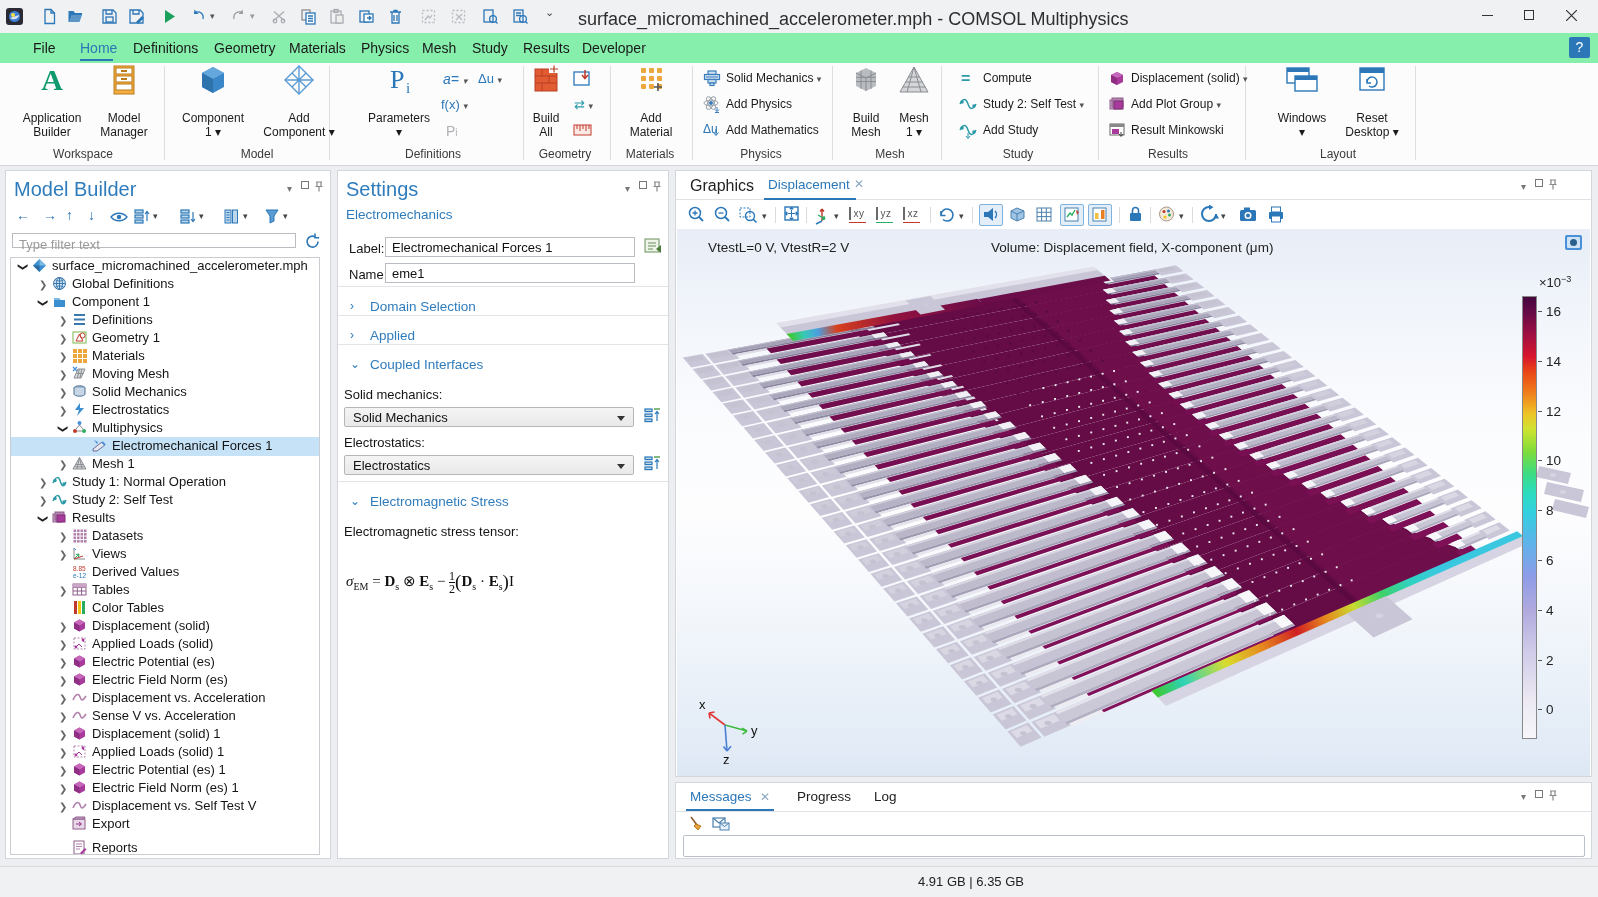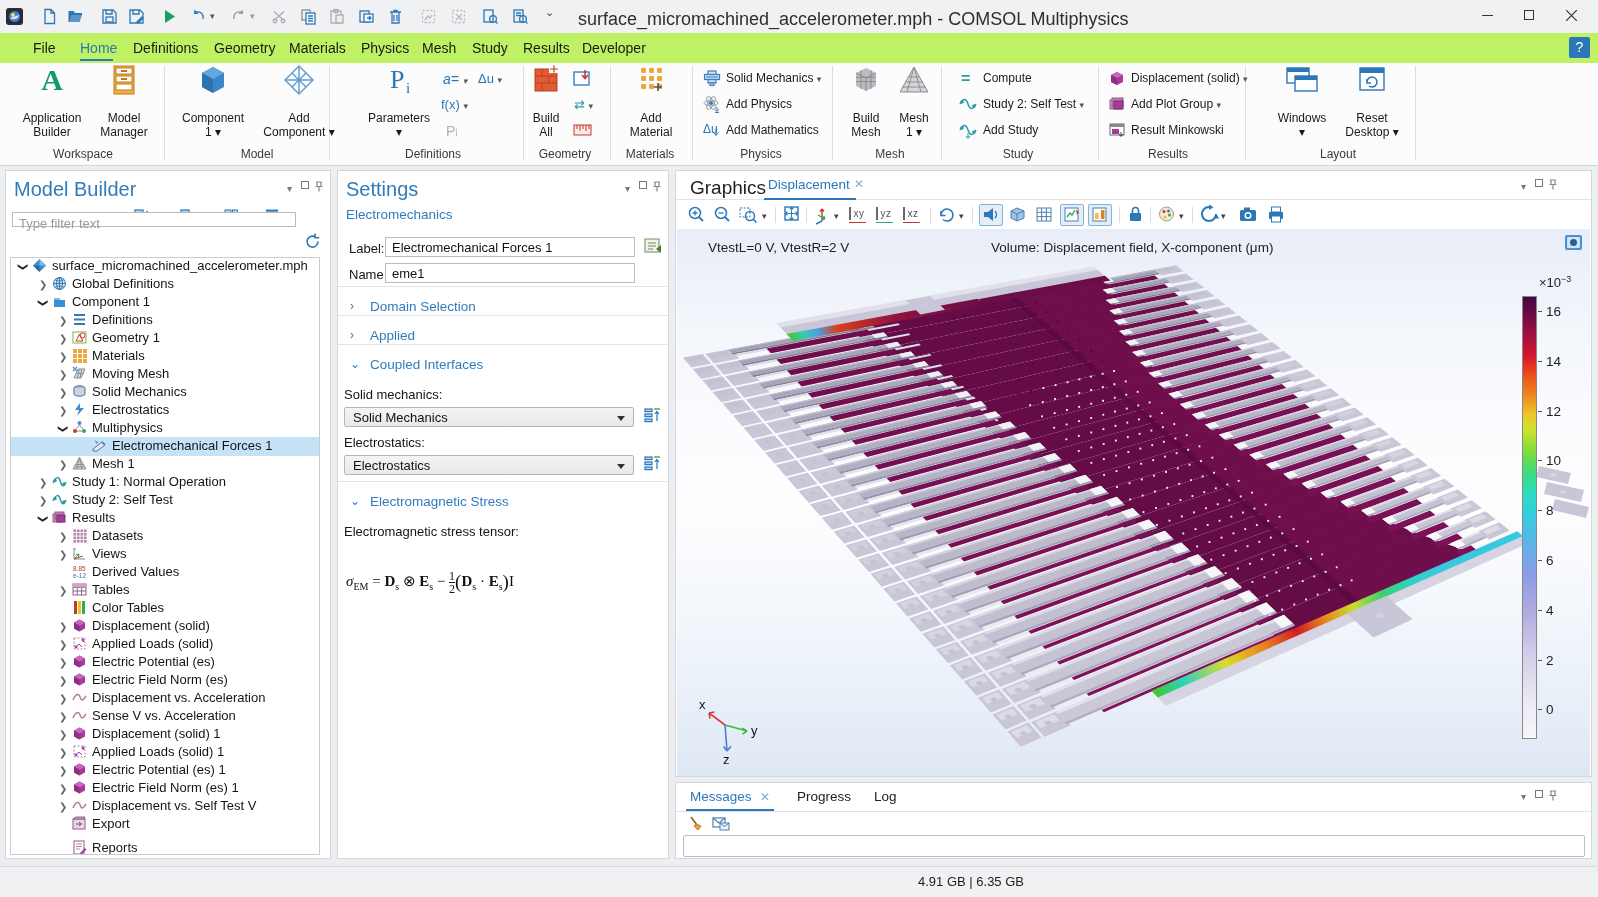--- a/index.html
+++ b/index.html
@@ -1,17 +1,17 @@
 <!DOCTYPE html>
 <html><head><meta charset="utf-8"><style>
 *{margin:0;padding:0;box-sizing:border-box}
 body{width:1598px;height:897px;font-family:"Liberation Sans",sans-serif;overflow:hidden;background:#eceef1;position:relative}
 .abs{position:absolute}
 .titlebar{left:0;top:0;width:1598px;height:33px;background:#f0f1f3}
-.menubar{left:0;top:33px;width:1598px;height:30px;background:#bef264}
+.menubar{left:0;top:33px;width:1598px;height:30px;background:#86efac}
 .menu-item{position:absolute;top:7px;font-size:14px;color:#1a1a1a}
 .ribbon{left:0;top:63px;width:1598px;height:103px;background:#fcfcfd;border-bottom:1px solid #d4d6d9}
 .rsep{position:absolute;top:3px;height:94px;width:1px;background:#dcdee1}
 .rlabel{position:absolute;top:84px;font-size:12px;color:#3a3a3a;text-align:center;transform:translateX(-50%)}
 .rbig{position:absolute;text-align:center;font-size:12px;color:#1a1a1a;line-height:14px}
 .rsm{position:absolute;font-size:12px;color:#1a1a1a;white-space:nowrap}
 .panel{position:absolute;background:#fff;border:1px solid #d3d6da}
 .ptitle{font-size:20px;color:#2f7cbd}
 .tree{font-size:13px;color:#141414;line-height:18px}
 .trow{position:relative;height:18px;white-space:nowrap}
@@ -333,21 +333,21 @@
         <rect x="1" y="1" width="6" height="13"></rect>
         <rect x="8.5" y="1" width="5" height="13"></rect>
       </g>
       <path d="M2.5 3.5h3M2.5 6h3M2.5 8.5h3M2.5 11h3" stroke="#2b77b8"></path>
     </svg>
     <div class="abs" style="left:237px;top:40px;color:#444;font-size:9px">▾</div>
     <svg class="abs" style="left:258px;top:37px" width="16" height="16" viewBox="0 0 16 16">
       <path d="M2 2 h12 L10 8 v5 l-4 2 V8z" fill="#5b9bd3" stroke="#2b77b8"></path>
     </svg>
     <div class="abs" style="left:277px;top:40px;color:#444;font-size:9px">▾</div>
-    <div class="abs" style="left:6px;top:41px;width:284px;height:15px;border:1px solid #b9bcc0;background:#fff;font-size:13px;color:#9a9a9a;padding:3px 6px">Type filter text</div>
+    <div class="abs" style="left:6px;top:62px;width:284px;height:15px;border:1px solid #b9bcc0;background:#fff;font-size:13px;color:#9a9a9a;padding:3px 6px">Type filter text</div>
     <svg class="abs" style="left:298px;top:62px" width="17" height="17" viewBox="0 0 17 17">
       <path d="M14 8.5 A5.5 5.5 0 1 1 11 3.7" fill="none" stroke="#2b77b8" stroke-width="1.6"></path>
       <path d="M11 0.5 v4.2 h4.2" fill="none" stroke="#2b77b8" stroke-width="1.6"></path>
     </svg>
     <div class="abs" style="left:4px;top:86px;width:310px;height:598px;border:1px solid #c9ccd0;background:#fff;overflow:hidden">
       <div class="tree" style="position:absolute;left:0;top:-1px;width:100%">
         <div class="trow">
           <span class="chv" style="left:8px;color:#222;transform:rotate(90deg)">❯</span>
           <span style="position:absolute;left:21px;top:0;z-index:1"><svg width="15" height="15" viewBox="0 0 15 15" style="vertical-align:-3px;margin-right:5px;display:inline-block">
               <path d="M7.5 1 L14 7.5 7.5 14 1 7.5z" fill="#3b8ed0"></path>
@@ -668,21 +668,21 @@
       <path d="M10 2 h6" stroke="#5aa05a" stroke-width="1.5"></path>
     </svg>
     <div class="abs" style="left:0px;top:310px;width:332px;height:1px;background:#e2e4e7"></div>
     <div class="abs" style="left:12px;top:323px;color:#2f7cbd;font-size:12px">⌄</div>
     <div class="abs sechead" style="left:32px;top:323px">Electromagnetic Stress</div>
     <div class="lbl" style="left:6px;top:353px">Electromagnetic stress tensor:</div>
     <div class="abs" style="left:8px;top:400px;font-size:15px;font-family:'Liberation Serif',serif;color:#111"><i>σ</i><sub style="font-size:10px">EM</sub> = <b>D</b><sub style="font-size:10px">s</sub> ⊗ <b>E</b><sub style="font-size:10px">s</sub> − <span style="display:inline-block;vertical-align:middle;text-align:center;line-height:11px;font-size:12px">1<br><span style="display:block;border-top:1px solid #111;padding-top:1px">2</span></span><span style="font-size:19px;vertical-align:-2px">(</span><b>D</b><sub style="font-size:10px">s</sub> · <b>E</b><sub style="font-size:10px">s</sub><span style="font-size:19px;vertical-align:-2px">)</span>I</div>
   </div>
 <div class="panel" style="left:675px;top:170px;width:917px;height:607px">
     <div class="abs" style="left:0;top:0;width:915px;height:29px;background:#fff;border-bottom:1px solid #e0e2e5"></div>
-    <div class="abs" style="left:14px;top:6px;font-size:19px;color:#222">Graphics</div>
+    <div class="abs" style="left:14px;top:6px;font-size:16px;color:#222">Graphics</div>
     <div class="abs" style="left:92px;top:6px;font-size:13.5px;color:#2b77b8">Displacement</div>
     <div class="abs" style="left:178px;top:6px;font-size:12px;color:#8aa7c0">✕</div>
     <div class="abs" style="left:88px;top:27px;width:92px;height:2px;background:#2b77b8"></div>
     <div class="abs" style="left:845px;top:10px;color:#777;font-size:10px">▾</div>
     <div class="abs" style="left:859px;top:8px;width:8px;height:8px;border:1px solid #777"></div>
     <svg class="abs" style="left:872px;top:8px" width="10" height="12" viewBox="0 0 10 12">
       <path d="M2 1 h6 M3 1 v4 M7 1 v4 M1.5 5.5 h7 M5 5.5 v5" stroke="#888" stroke-width="1.2" fill="none"></path>
     </svg>
     <svg class="abs" style="left:10px;top:33px" width="20" height="22" viewBox="0 0 20 22">
       <circle cx="9" cy="9" r="5.5" fill="none" stroke="#2b77b8" stroke-width="1.5"></circle>

